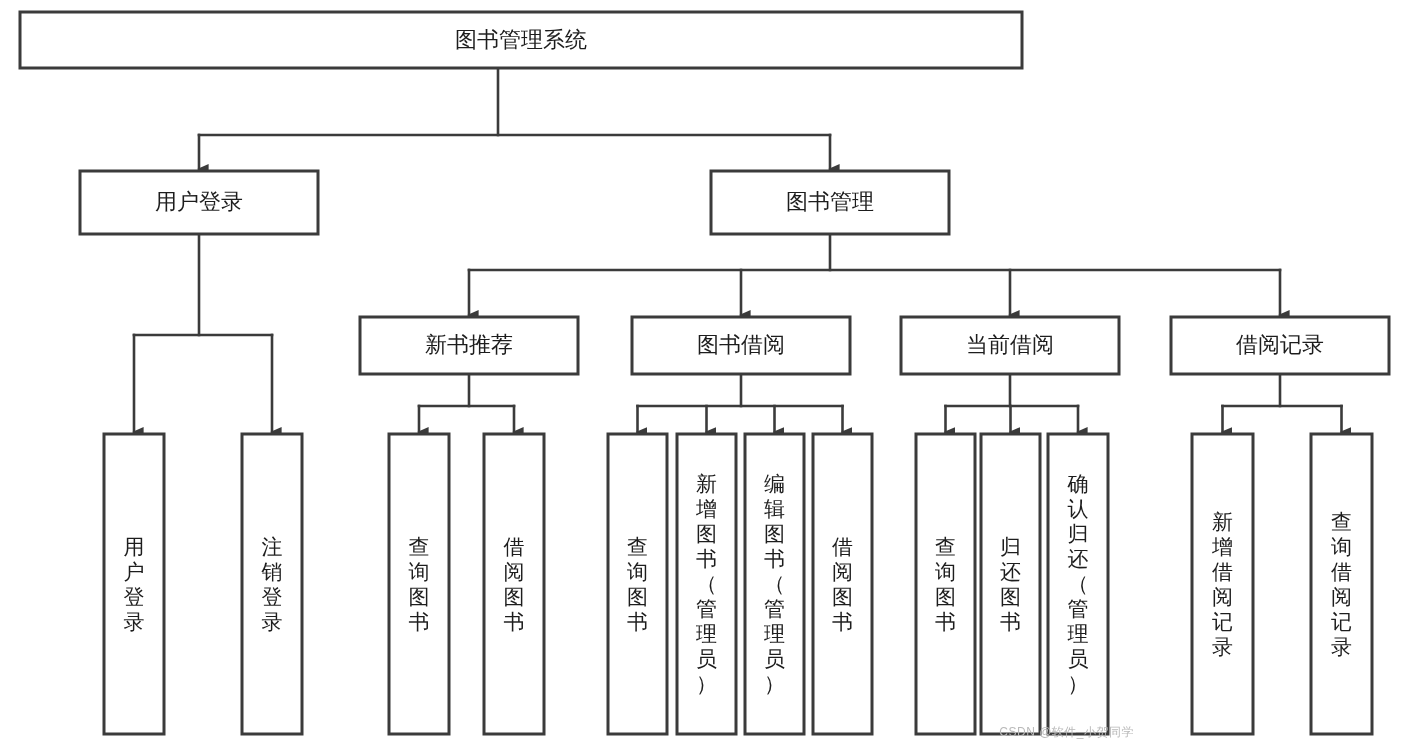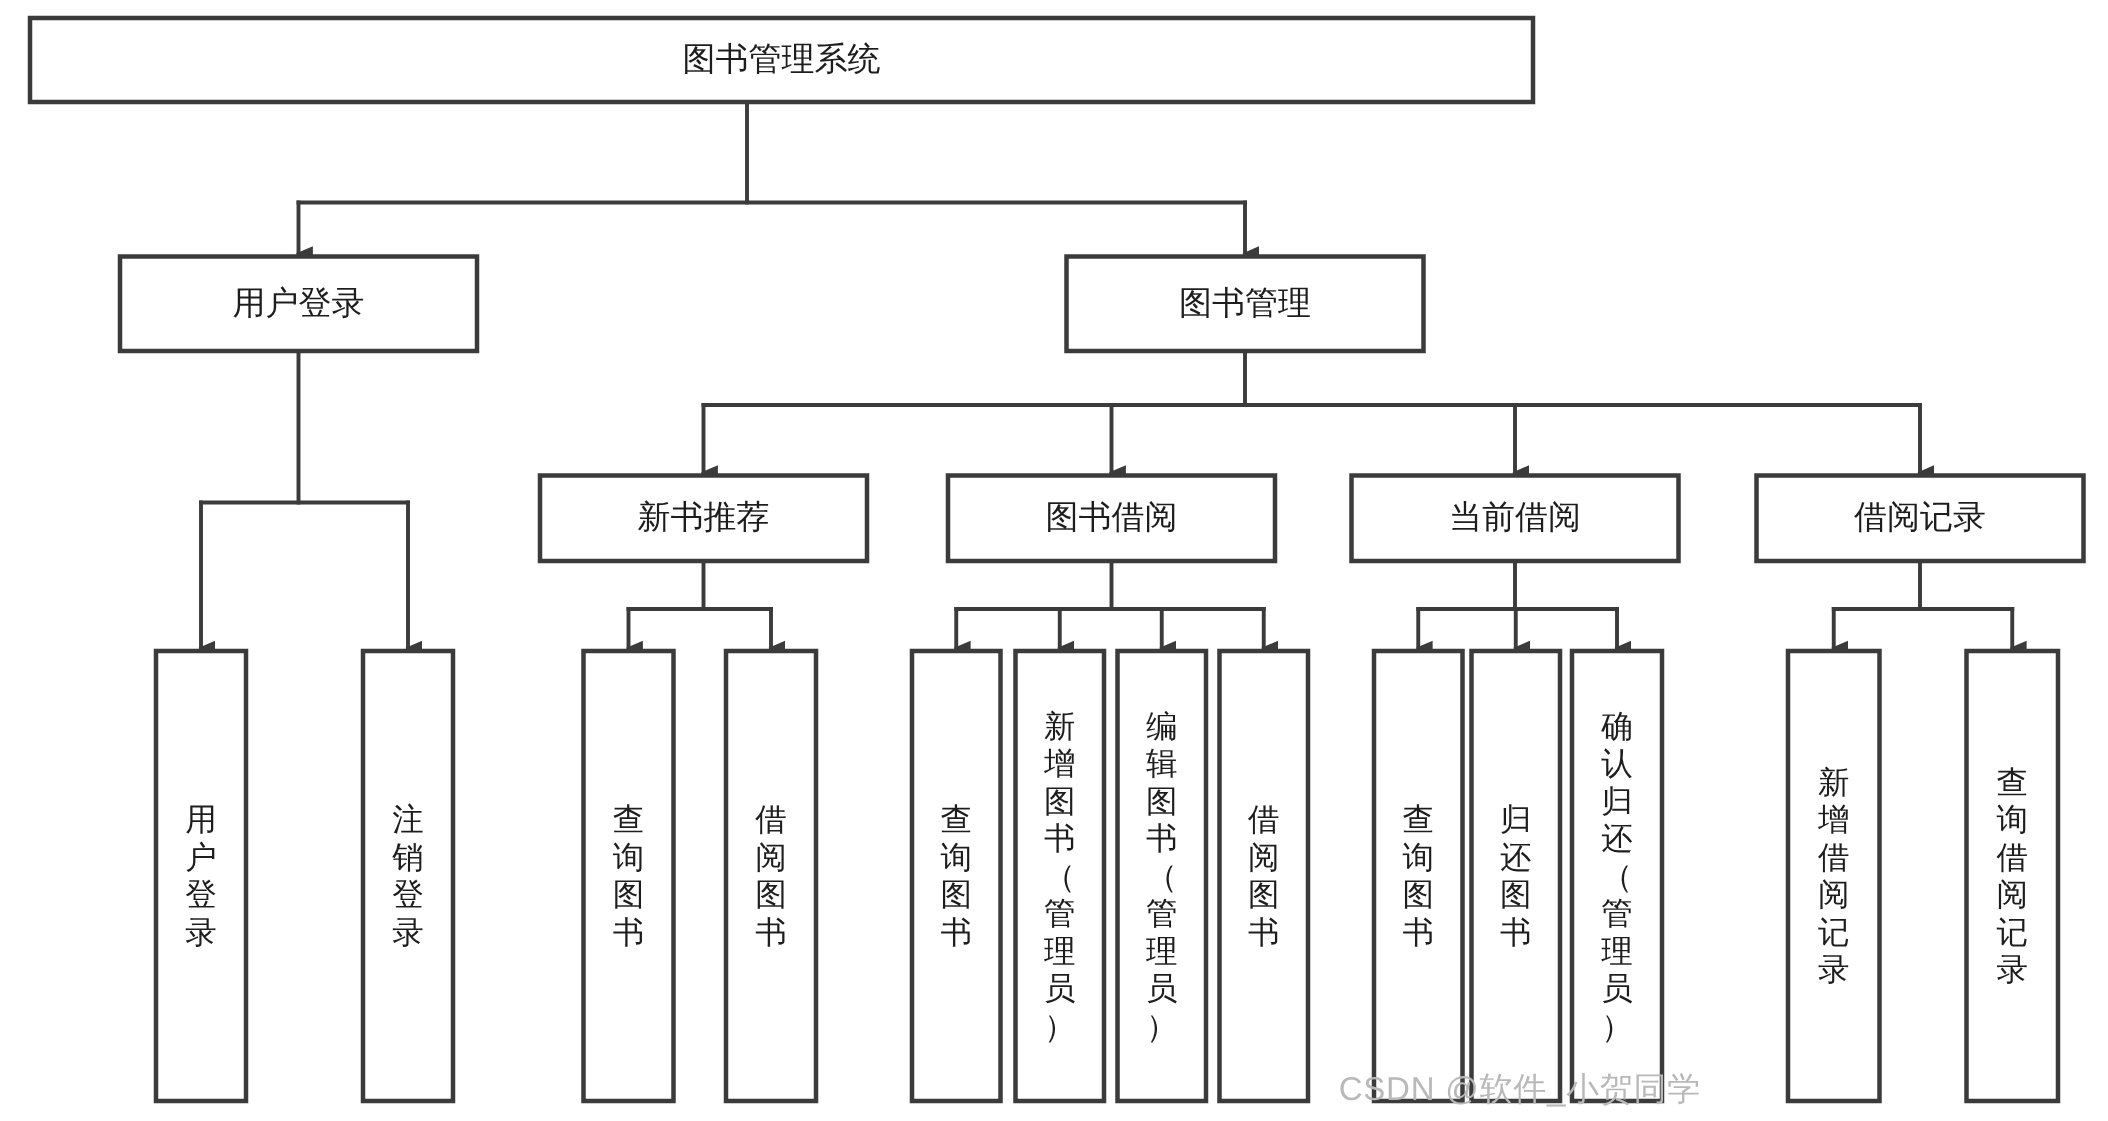--- a/index.html
+++ b/index.html
@@ -51,21 +51,21 @@
     font-family: "Liberation Sans", "DejaVu Sans", sans-serif;
     font-size: 21px;
     fill: #1d1d1d;
     text-anchor: middle;
   }
   .watermark {
     position: absolute;
     right: 8px;
     bottom: 6px;
     font-family: "Liberation Sans", "DejaVu Sans", sans-serif;
-    font-size: 22px;
+    font-size: 12px;
     color: #b9b9b9;
     letter-spacing: 0.5px;
     white-space: nowrap;
     user-select: none;
   }
 </style>
 </head>
 <body>
 
 <div id="diagram-root">

